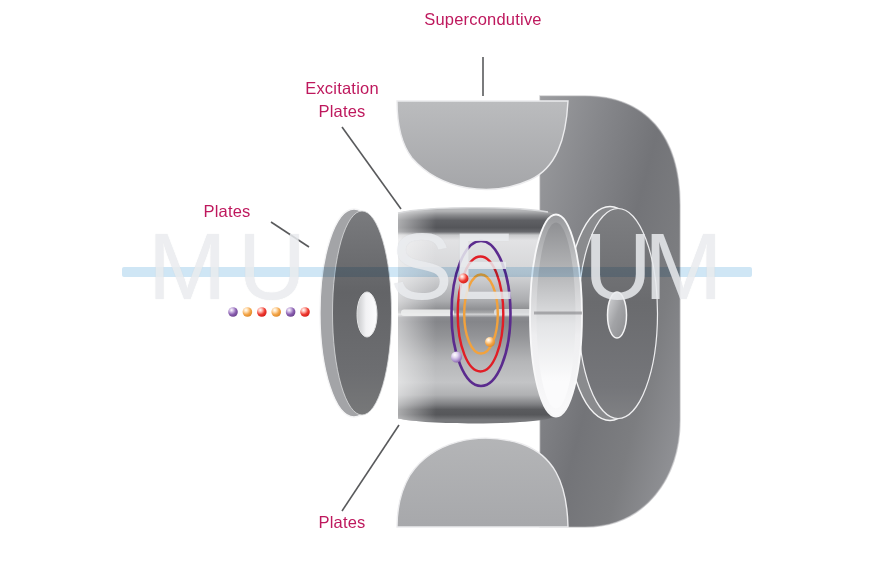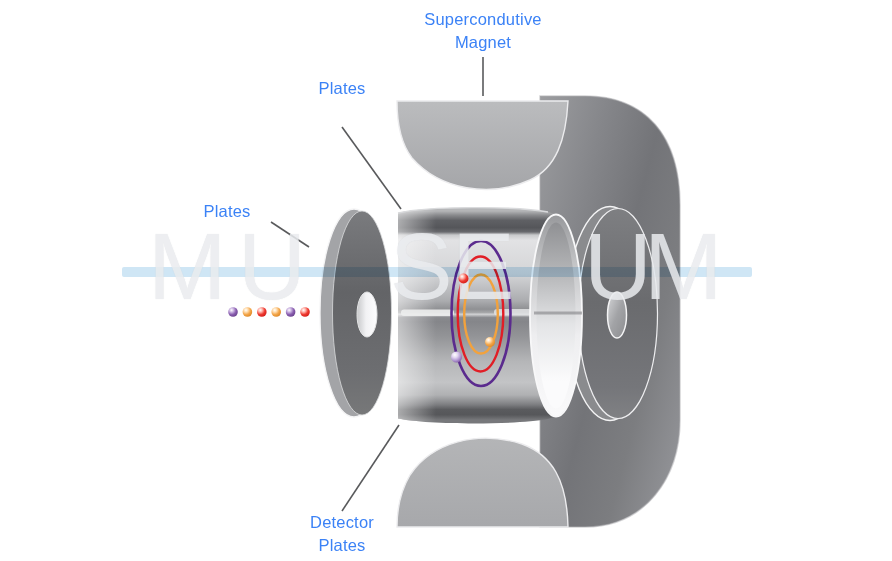--- a/index.html
+++ b/index.html
@@ -9,21 +9,21 @@
   #bg-svg{z-index:1;}
   .beam-axis{position:absolute;left:122px;top:267px;width:630px;height:9.5px;
              background:#cfe6f5;mix-blend-mode:multiply;border-radius:2px;z-index:2;}
   .watermark{position:absolute;top:220px;left:0;width:892px;height:110px;z-index:3;
              pointer-events:none;}
   .watermark span{position:absolute;top:0;font-size:94px;line-height:1;font-weight:400;
              color:#eaecef;opacity:.85;text-shadow:0 0 1px rgba(150,156,164,.28);}
   .wm-0{left:148px;} .wm-1{left:238px;} .wm-2{left:390px;}
   .wm-3{left:452px;} .wm-4{left:584px;} .wm-5{left:644px;}
   #fg-svg{z-index:4;}
-  .label{position:absolute;z-index:5;color:#3b82f6;font-size:16.5px;line-height:23px;
+  .label{position:absolute;z-index:5;color:#be185d;font-size:16.5px;line-height:23px;
          text-align:center;letter-spacing:.2px;}
   .label span{display:block;}
   .lbl-magnet{left:383px;top:8px;width:200px;}
   .lbl-excitation{left:262px;top:77px;width:160px;}
   .lbl-trapping{left:147px;top:200px;width:160px;}
   .lbl-detector{left:262px;top:511px;width:160px;}
 </style>
 </head>
 <body>
 
@@ -207,26 +207,25 @@
       </g>
     <g>
         <circle cx="463.5" cy="278.5" r="5" fill="url(#ball-red)"></circle>
         <circle cx="456.5" cy="357" r="5.5" fill="url(#ball-lavender)"></circle>
         <circle cx="490" cy="342" r="5" fill="url(#ball-orange)"></circle>
       </g>
   </svg>
 
   <div class="label lbl-magnet">
     <span>Supercondutive</span>
-    <span>Magnet</span>
   </div>
   <div class="label lbl-excitation">
+    <span>Excitation</span>
     <span>Plates</span>
   </div>
   <div class="label lbl-trapping">
     <span>Plates</span>
   </div>
   <div class="label lbl-detector">
-    <span>Detector</span>
     <span>Plates</span>
   </div>
 
 </div>
 
 </body></html>

